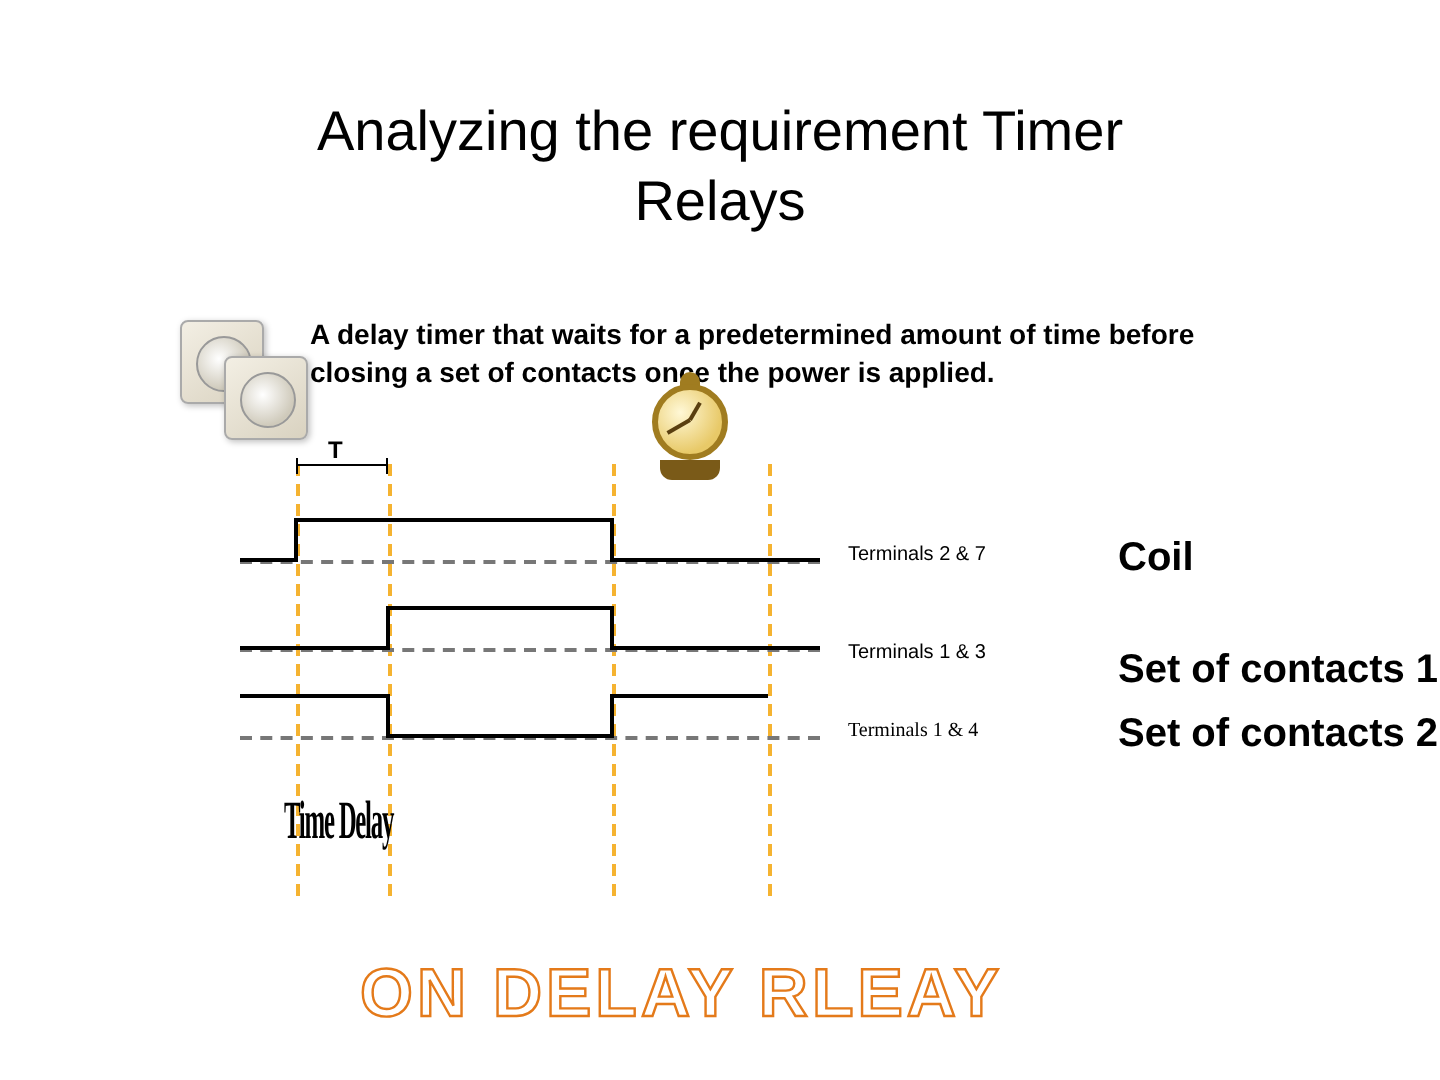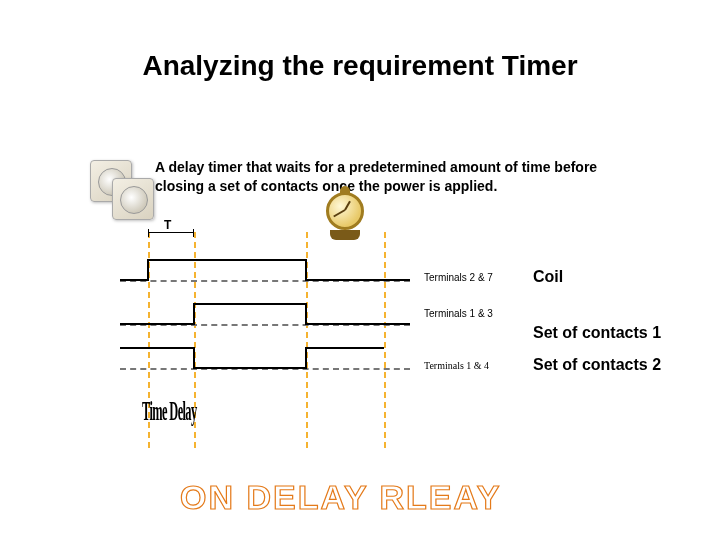--- a/index.html
+++ b/index.html
@@ -7,21 +7,21 @@
     width: 720px;
     height: 540px;
     background: #fff;
     font-family: Arial, Helvetica, sans-serif;
     position: relative;
     overflow: hidden;
   }
   .title {
     text-align: center;
     font-size: 28px;
-    font-weight: 700;
+    font-weight: 400;
     margin-top: 48px;
     line-height: 1.25;
     color: #000;
   }
   .desc {
     position: absolute;
     top: 158px;
     left: 155px;
     width: 490px;
     font-size: 14px;
@@ -144,28 +144,28 @@
   .sig.row2 { top: 300px; }
   .sig.row3 { top: 344px; }
 
   .term-label {
     position: absolute;
     font-size: 10px;
     color: #000;
     left: 424px;
   }
   .term-label.r1 { top: 272px; text-align: center; }
-  .term-label.r2 { top: 308px; }
+  .term-label.r2 { top: 321px; }
   .term-label.r3 { top: 360px; font-family: Liberation Serif, serif; }
 
   .role-label {
     position: absolute;
-    font-size: 16px;
-    font-weight: 700;
-    left: 533px;
+    font-size: 20px;
+    font-weight: 700;
+    left: 559px;
   }
   .role-label.r1 { top: 268px; }
   .role-label.r2 { top: 312px; margin-top: 12px; }
   .role-label.r3 { top: 356px; }
 
   .time-delay {
     position: absolute;
     top: 396px;
     left: 142px;
     font-size: 20px;
@@ -187,20 +187,21 @@
     letter-spacing: 2px;
     color: #fff;
     -webkit-text-stroke: 1.2px #e47a1a;
   }
 </style>
 </head>
 <body>
 
 <div class="title">
   <span>Analyzing the requirement Timer</span><br>
+  <span>Relays</span>
 </div>
 
 <div class="relay-imgs">
   <div class="relay-box a">
       <div class="dial"></div>
     </div>
   <div class="relay-box b">
       <div class="dial"></div>
     </div>
 </div>

